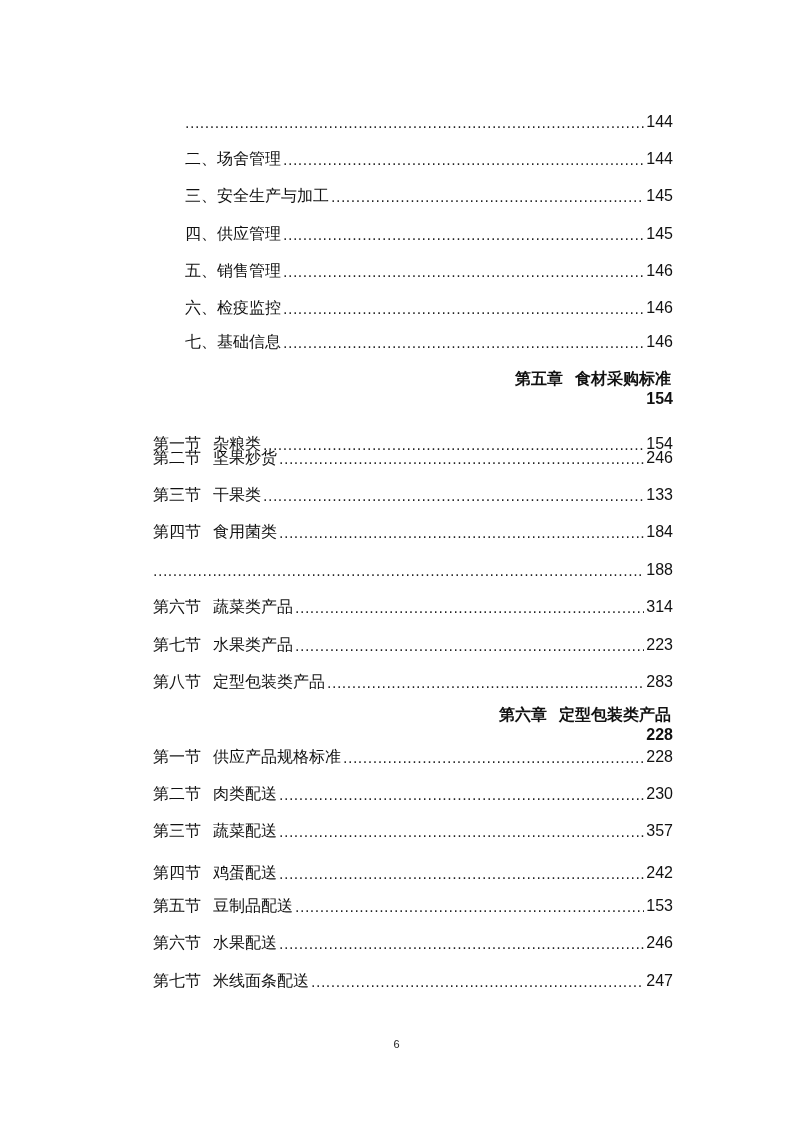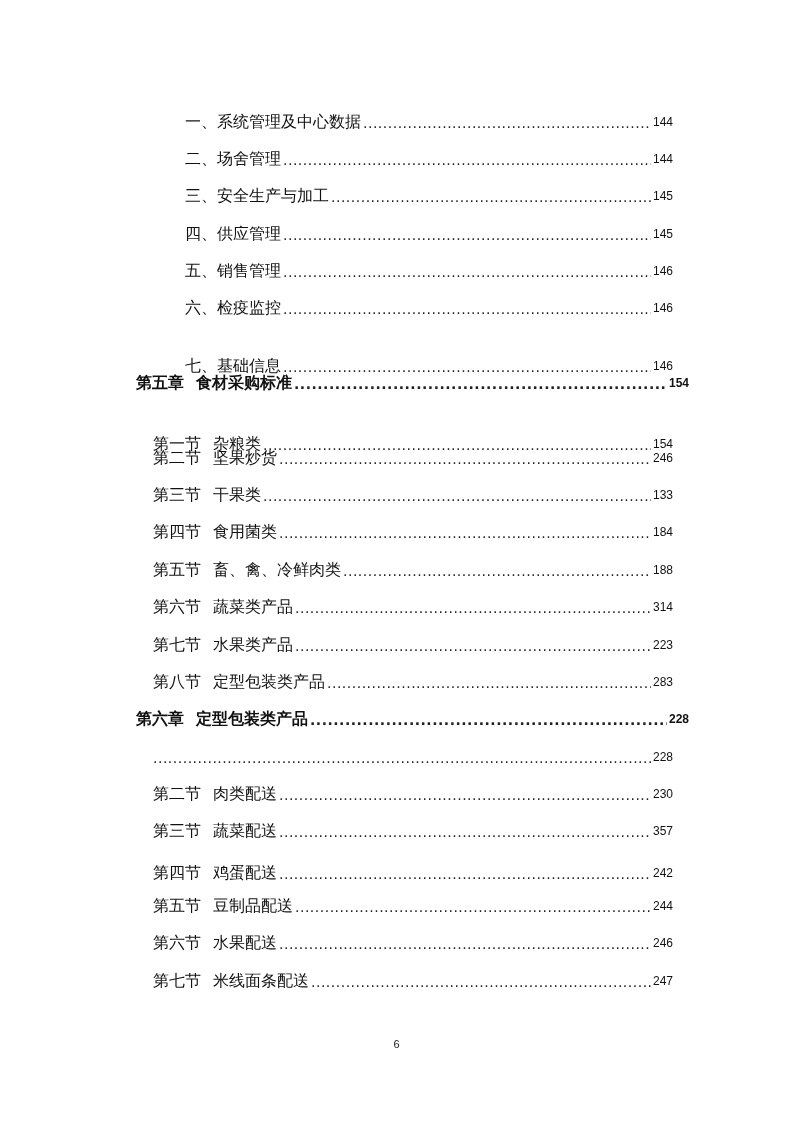--- a/index.html
+++ b/index.html
@@ -2,35 +2,34 @@
 <html><head>
 <meta charset="utf-8">
 <style>
   html,body{margin:0;padding:0;background:#fff;}
   body{width:793px;height:1122px;position:relative;overflow:hidden;font-family:"DejaVu Sans","Liberation Sans",sans-serif;color:#111;}
   .toc{position:absolute;left:0;top:0;width:793px;}
   .row{position:absolute;left:0;height:24px;display:flex;align-items:flex-end;font-size:16px;line-height:20px;}
   .row .label{white-space:nowrap;padding-right:2px;}
   .row .dots{flex:1;overflow:hidden;white-space:nowrap;color:#222;letter-spacing:0.5px;font-size:14px;line-height:18px;}
   .row .dots::before{content:"..........................................................................................................................................................................................................................";}
-  .row .page{white-space:nowrap;padding-left:2px;font-family:"Liberation Sans",sans-serif;font-size:12px;}
+  .row .page{white-space:nowrap;padding-left:2px;font-family:"Liberation Sans",sans-serif;font-size:16px;}
   .lvl3{left:185px;width:488px;}
   .lvl2{left:153px;width:520px;}
-  .lvl1{left:136px;width:553px;font-weight:bold;}
+  .lvl1{left:120px;width:553px;font-weight:bold;flex-direction:column;}
   .lvl1 .page{font-weight:bold;}
   .gap{display:inline-block;width:12px;}
   .pnum{position:absolute;top:1038px;left:0;width:793px;text-align:center;font-size:11px;font-family:"Liberation Sans",sans-serif;color:#222;}
 </style>
 </head>
 <body>
 
 <div class="toc">
 
   <div class="row lvl3" style="top:108px">
-      <span class="label">一、系统管理及中心数据</span>
       <span class="dots"></span>
       <span class="page">144</span>
     </div>
   <div class="row lvl3" style="top:145px">
       <span class="label">二、场舍管理</span>
       <span class="dots"></span>
       <span class="page">144</span>
     </div>
   <div class="row lvl3" style="top:182px">
       <span class="label">三、安全生产与加工</span>
@@ -45,21 +44,21 @@
   <div class="row lvl3" style="top:257px">
       <span class="label">五、销售管理</span>
       <span class="dots"></span>
       <span class="page">146</span>
     </div>
   <div class="row lvl3" style="top:294px">
       <span class="label">六、检疫监控</span>
       <span class="dots"></span>
       <span class="page">146</span>
     </div>
-  <div class="row lvl3" style="top:352px">
+  <div class="row lvl3" style="top:328px">
       <span class="label">七、基础信息</span>
       <span class="dots"></span>
       <span class="page">146</span>
     </div>
 
   <div class="row lvl1" style="top:369px">
       <span class="label"><span>第五章</span><span class="gap"></span><span>食材采购标准</span></span>
       <span class="dots"></span>
       <span class="page">154</span>
     </div>
@@ -78,21 +77,20 @@
       <span class="label"><span>第三节</span><span class="gap"></span><span>干果类</span></span>
       <span class="dots"></span>
       <span class="page">133</span>
     </div>
   <div class="row lvl2" style="top:518px">
       <span class="label"><span>第四节</span><span class="gap"></span><span>食用菌类</span></span>
       <span class="dots"></span>
       <span class="page">184</span>
     </div>
   <div class="row lvl2" style="top:556px">
-      <span class="label"><span>第五节</span><span class="gap"></span><span>畜、禽、冷鲜肉类</span></span>
       <span class="dots"></span>
       <span class="page">188</span>
     </div>
   <div class="row lvl2" style="top:593px">
       <span class="label"><span>第六节</span><span class="gap"></span><span>蔬菜类产品</span></span>
       <span class="dots"></span>
       <span class="page">314</span>
     </div>
   <div class="row lvl2" style="top:631px">
       <span class="label"><span>第七节</span><span class="gap"></span><span>水果类产品</span></span>
@@ -105,20 +103,21 @@
       <span class="page">283</span>
     </div>
 
   <div class="row lvl1" style="top:705px">
       <span class="label"><span>第六章</span><span class="gap"></span><span>定型包装类产品</span></span>
       <span class="dots"></span>
       <span class="page">228</span>
     </div>
 
   <div class="row lvl2" style="top:743px">
+      <span class="label"><span>第一节</span><span class="gap"></span><span>供应产品规格标准</span></span>
       <span class="dots"></span>
       <span class="page">228</span>
     </div>
   <div class="row lvl2" style="top:780px">
       <span class="label"><span>第二节</span><span class="gap"></span><span>肉类配送</span></span>
       <span class="dots"></span>
       <span class="page">230</span>
     </div>
   <div class="row lvl2" style="top:817px">
       <span class="label"><span>第三节</span><span class="gap"></span><span>蔬菜配送</span></span>
@@ -126,21 +125,21 @@
       <span class="page">357</span>
     </div>
   <div class="row lvl2" style="top:859px">
       <span class="label"><span>第四节</span><span class="gap"></span><span>鸡蛋配送</span></span>
       <span class="dots"></span>
       <span class="page">242</span>
     </div>
   <div class="row lvl2" style="top:892px">
       <span class="label"><span>第五节</span><span class="gap"></span><span>豆制品配送</span></span>
       <span class="dots"></span>
-      <span class="page">244</span>
+      <span class="page">153</span>
     </div>
   <div class="row lvl2" style="top:929px">
       <span class="label"><span>第六节</span><span class="gap"></span><span>水果配送</span></span>
       <span class="dots"></span>
       <span class="page">246</span>
     </div>
   <div class="row lvl2" style="top:967px">
       <span class="label"><span>第七节</span><span class="gap"></span><span>米线面条配送</span></span>
       <span class="dots"></span>
       <span class="page">247</span>

